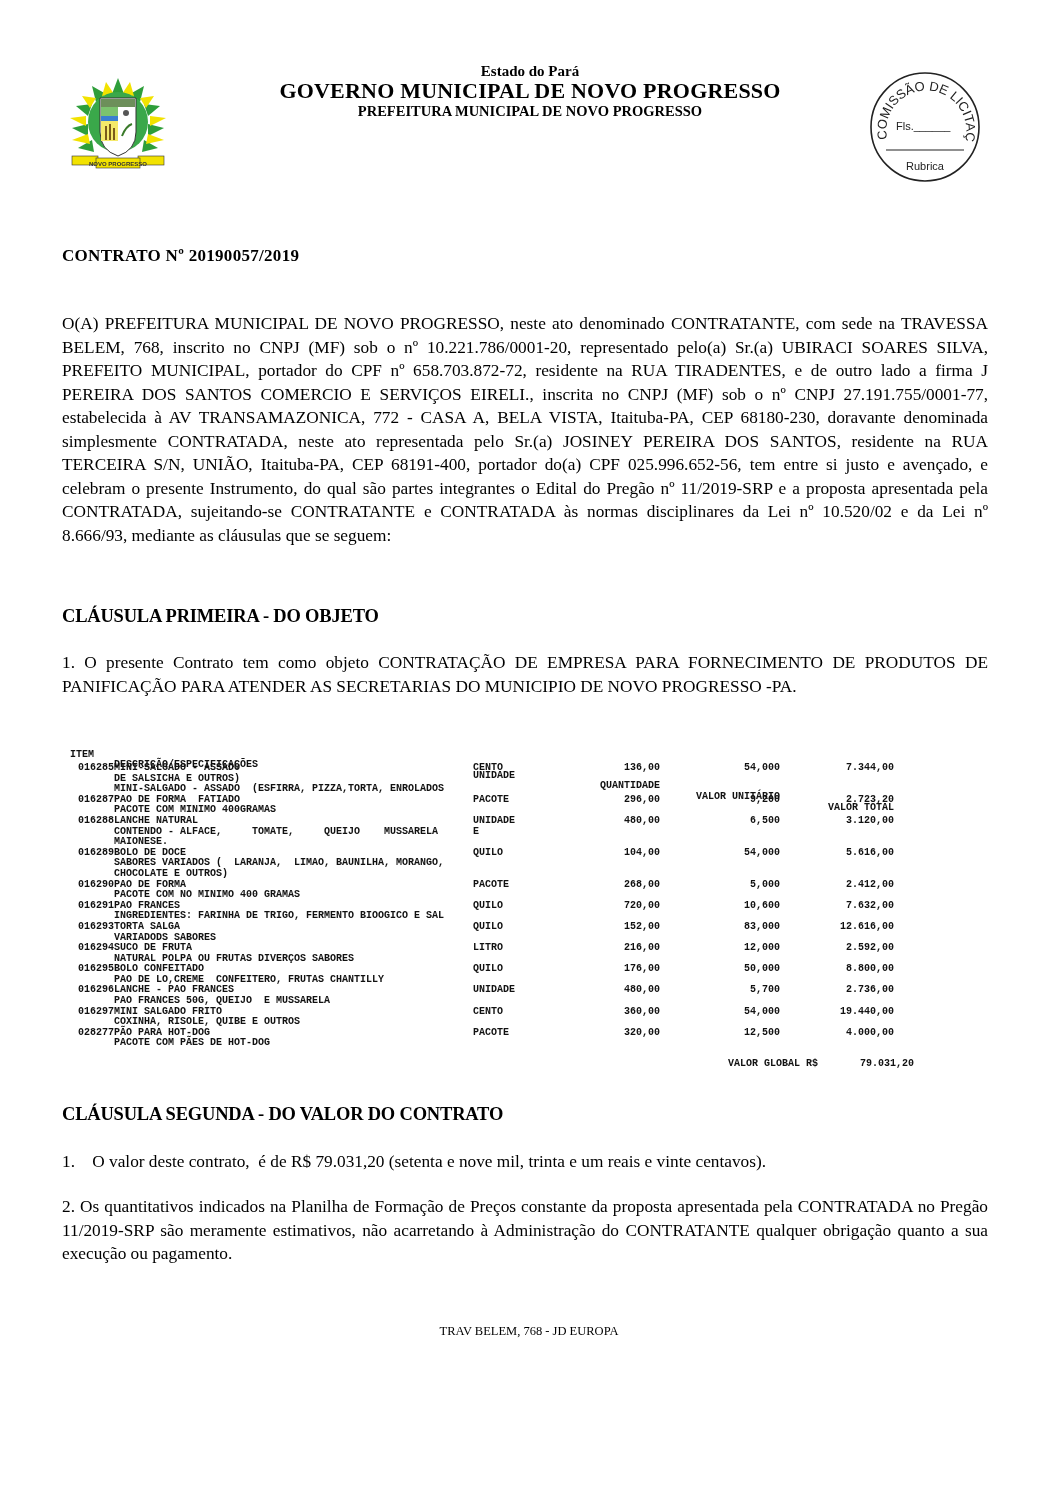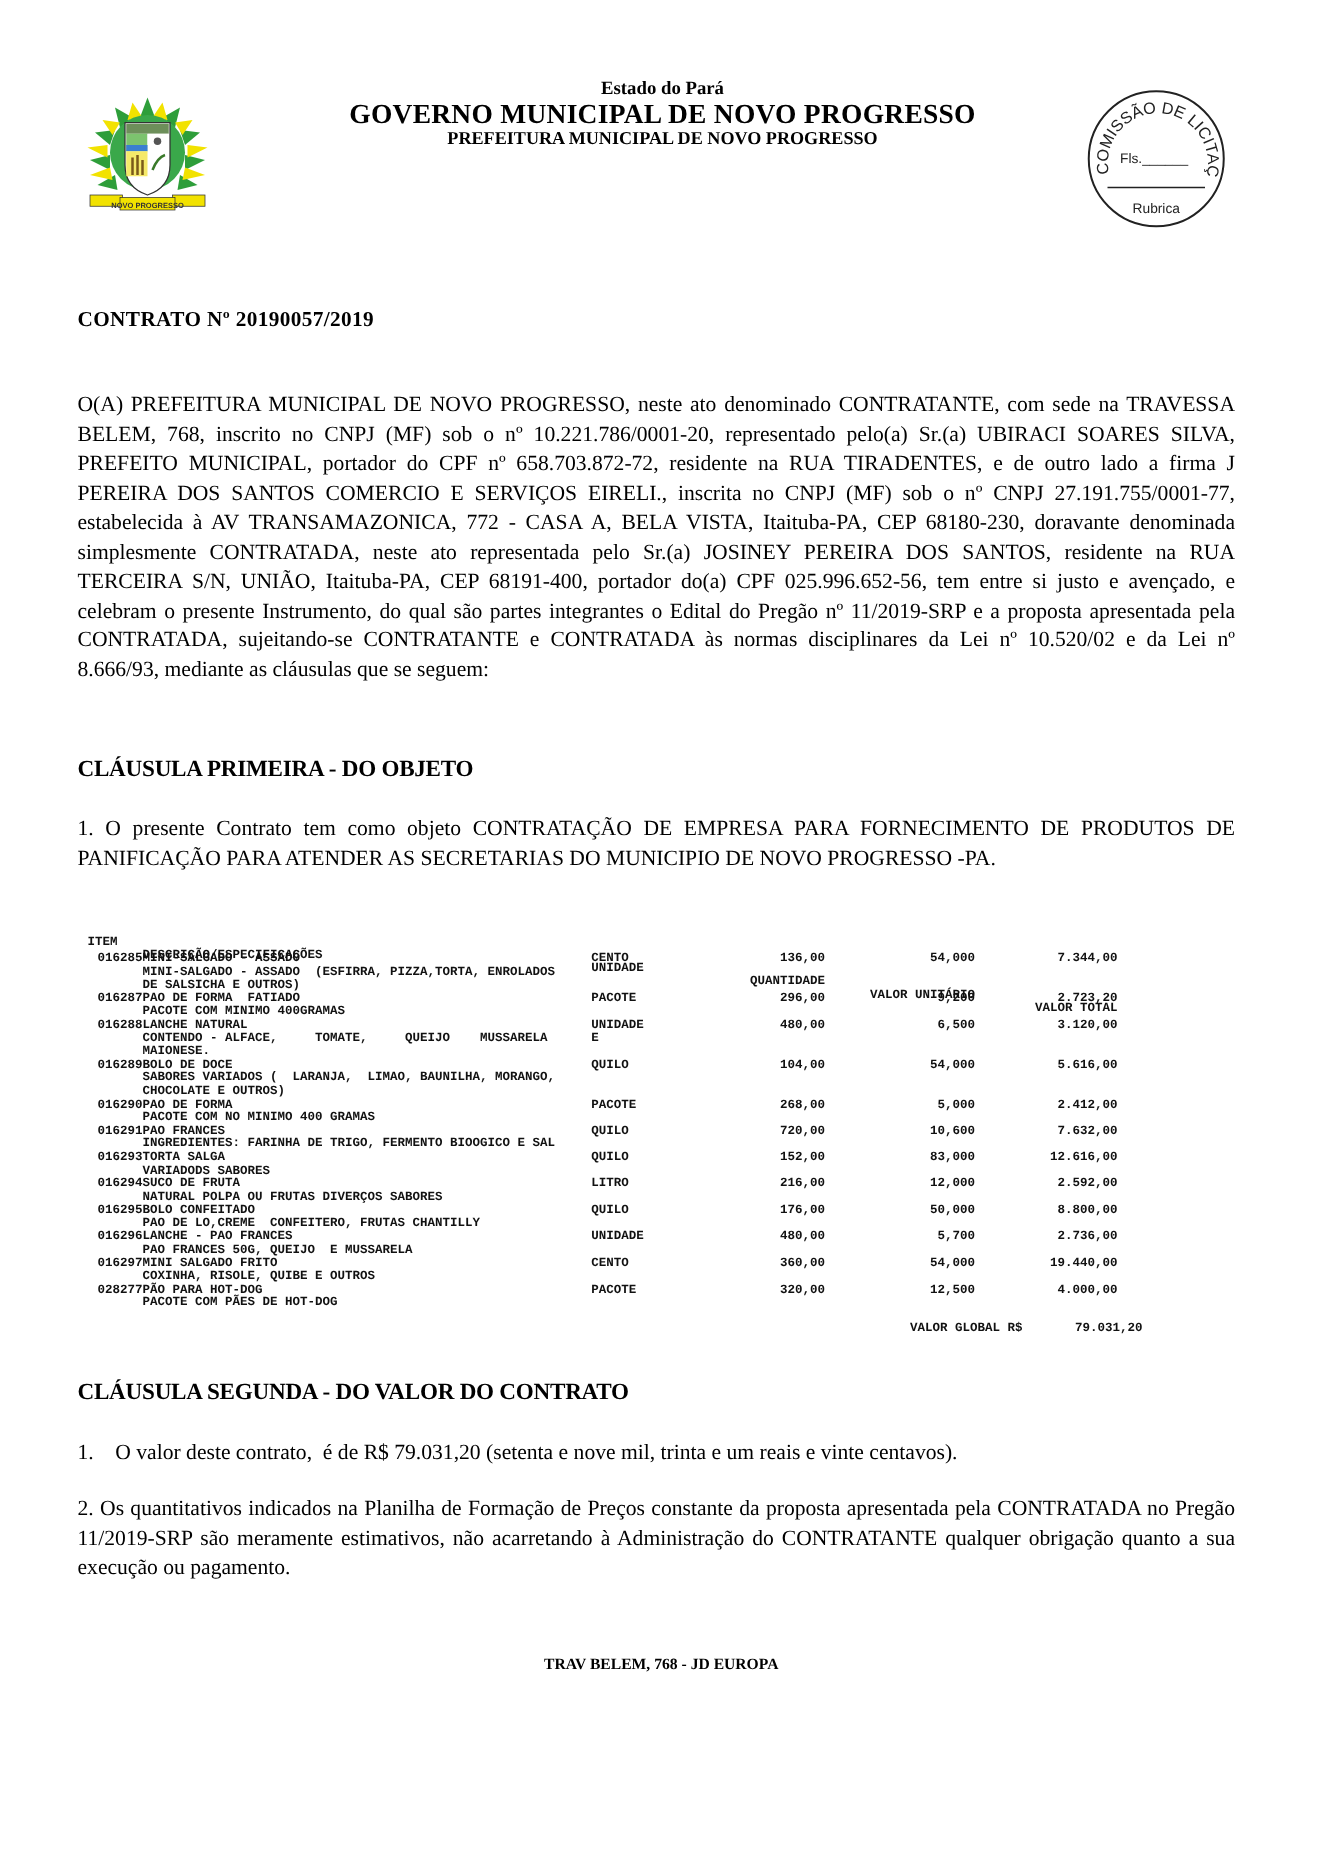--- a/index.html
+++ b/index.html
@@ -34,21 +34,21 @@
   .tbl .c-qty  { position: absolute; right: 282px; text-align: right; }
   .tbl .c-unit-price { position: absolute; right: 162px; text-align: left; }
   .tbl .c-total { position: absolute; right: 48px; text-align: right; }
   .tbl .hdr { height: 24px; }
   .tbl .hdr .c-item { left: 8px; }
   .tbl .global { position: relative; height: 14px; margin-top: 10px; }
   .tbl .global .g-label { position: absolute; right: 124px; }
   .tbl .global .g-val { position: absolute; right: 28px; }
 
   .footer { position: absolute; left: 0; width: 1058px; top: 1324px; text-align: center;
-    font-family: "Liberation Serif", serif; font-size: 12.5px; font-weight: bold; }
+    font-family: "Liberation Serif", serif; font-size: 12.5px; font-weight: normal; }
 </style>
 </head>
 <body>
 
 <div class="page">
 
   <div class="logo">
     <svg width="104" height="96" viewBox="0 0 104 96">
 
       <g fill="#2e9e3a">
@@ -123,22 +123,22 @@
     <div class="row hdr">
       <span class="c-item">ITEM</span>
       <span class="c-desc">DESCRIÇÃO/ESPECIFICAÇÕES</span>
       <span class="c-unit">UNIDADE</span>
       <span class="c-qty">QUANTIDADE</span>
       <span class="c-unit-price">VALOR UNITÁRIO</span>
       <span class="c-total">VALOR TOTAL</span>
     </div>
     <div id="tbody">
         <div class="row"><span class="c-item">016285</span><span class="c-desc">MINI-SALGADO - ASSADO</span><span class="c-unit">CENTO</span><span class="c-qty">136,00</span><span class="c-unit-price">54,000</span><span class="c-total">7.344,00</span></div>
+        <div class="row"><span class="c-desc">DE SALSICHA E OUTROS)</span></div>
         <div class="row"><span class="c-desc">MINI-SALGADO - ASSADO  (ESFIRRA, PIZZA,TORTA, ENROLADOS</span></div>
-        <div class="row"><span class="c-desc">DE SALSICHA E OUTROS)</span></div>
         <div class="row"><span class="c-item">016287</span><span class="c-desc">PAO DE FORMA  FATIADO</span><span class="c-unit">PACOTE</span><span class="c-qty">296,00</span><span class="c-unit-price">9,200</span><span class="c-total">2.723,20</span></div>
         <div class="row"><span class="c-desc">PACOTE COM MINIMO 400GRAMAS</span></div>
         <div class="row"><span class="c-item">016288</span><span class="c-desc">LANCHE NATURAL</span><span class="c-unit">UNIDADE</span><span class="c-qty">480,00</span><span class="c-unit-price">6,500</span><span class="c-total">3.120,00</span></div>
         <div class="row"><span class="c-desc">CONTENDO - ALFACE,     TOMATE,     QUEIJO    MUSSARELA</span><span class="c-unit">E</span></div>
         <div class="row"><span class="c-desc">MAIONESE.</span></div>
         <div class="row"><span class="c-item">016289</span><span class="c-desc">BOLO DE DOCE</span><span class="c-unit">QUILO</span><span class="c-qty">104,00</span><span class="c-unit-price">54,000</span><span class="c-total">5.616,00</span></div>
         <div class="row"><span class="c-desc">SABORES VARIADOS (  LARANJA,  LIMAO, BAUNILHA, MORANGO,</span></div>
         <div class="row"><span class="c-desc">CHOCOLATE E OUTROS)</span></div>
         <div class="row"><span class="c-item">016290</span><span class="c-desc">PAO DE FORMA</span><span class="c-unit">PACOTE</span><span class="c-qty">268,00</span><span class="c-unit-price">5,000</span><span class="c-total">2.412,00</span></div>
         <div class="row"><span class="c-desc">PACOTE COM NO MINIMO 400 GRAMAS</span></div>

